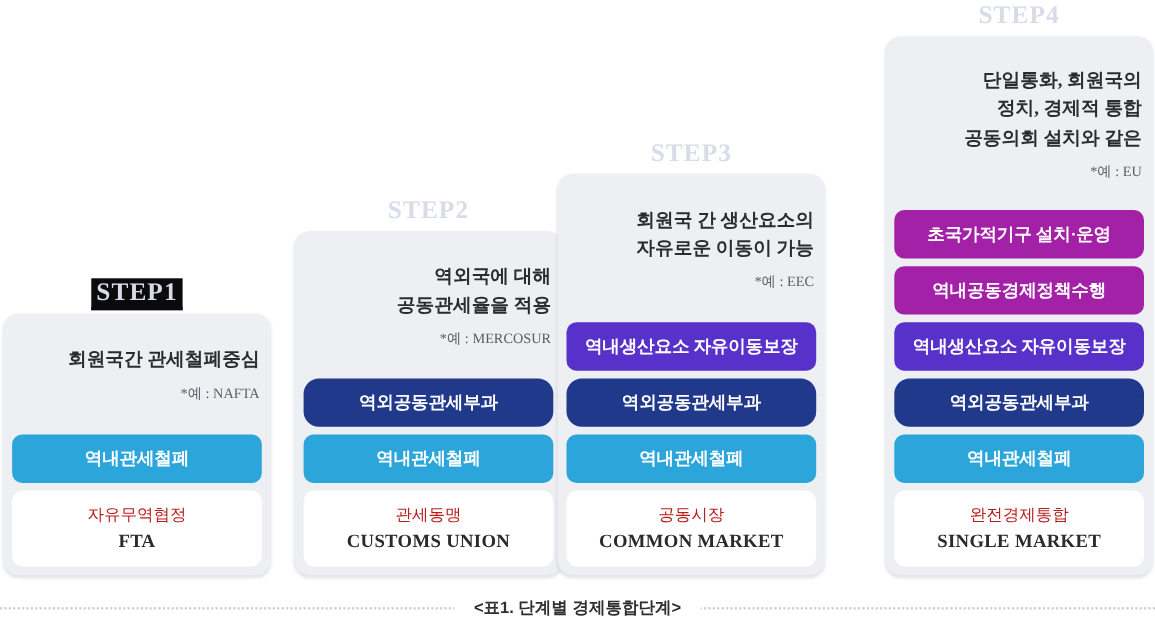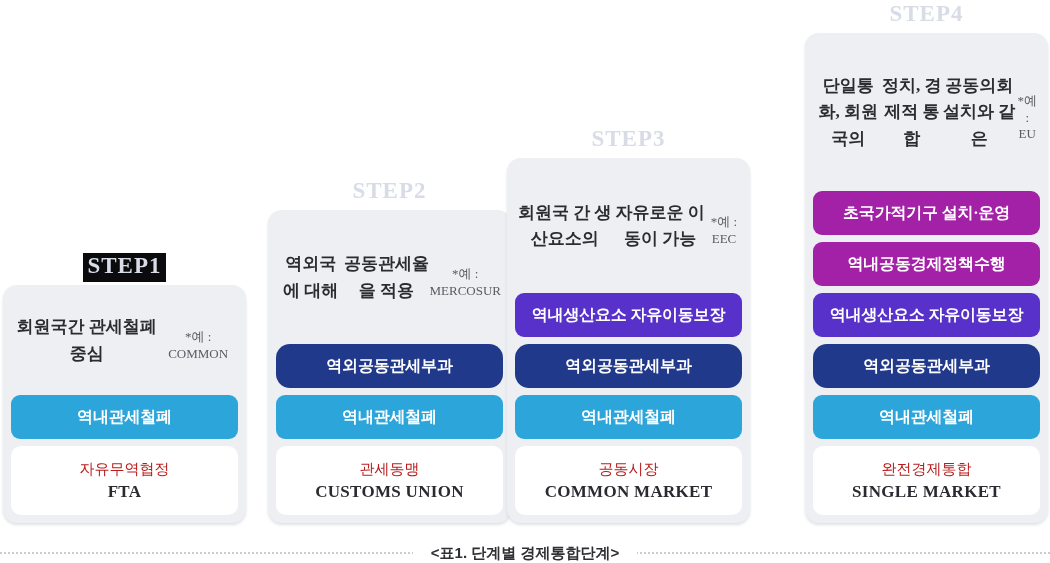--- a/index.html
+++ b/index.html
@@ -34,22 +34,22 @@
   .card {
     flex:1;
     background:var(--card-bg);
     border-radius:14px;
     padding:8px;
     display:flex; flex-direction:column;
     box-shadow:0 2px 3px rgba(185,190,200,0.45);
   }
   .desc-area {
     flex:1;
-    display:flex; flex-direction:row;
-    justify-content:center; align-items:center;
+    display:flex; flex-direction:column;
+    justify-content:center; align-items:flex-end;
     text-align:center;
     padding:6px 2px;
   }
   .desc-line {
     font-size:17px; font-weight:700;
     color:#2b2c31;
     line-height:1.55;
   }
   .example {
     margin-top:8px;
@@ -115,21 +115,21 @@
 
 <div class="stage">
 
   <div class="col col-1">
     <div class="step-header">
       <span class="hl">STEP1</span>
     </div>
     <div class="card">
       <div class="desc-area">
         <div class="desc-line">회원국간 관세철폐중심</div>
-        <div class="example">*예 : COMMON</div>
+        <div class="example">*예 : NAFTA</div>
       </div>
       <div class="btn light-blue">
         <span>역내관세철폐</span>
       </div>
       <div class="result-box">
         <div class="result-ko">자유무역협정</div>
         <div class="result-en">FTA</div>
       </div>
     </div>
   </div>

